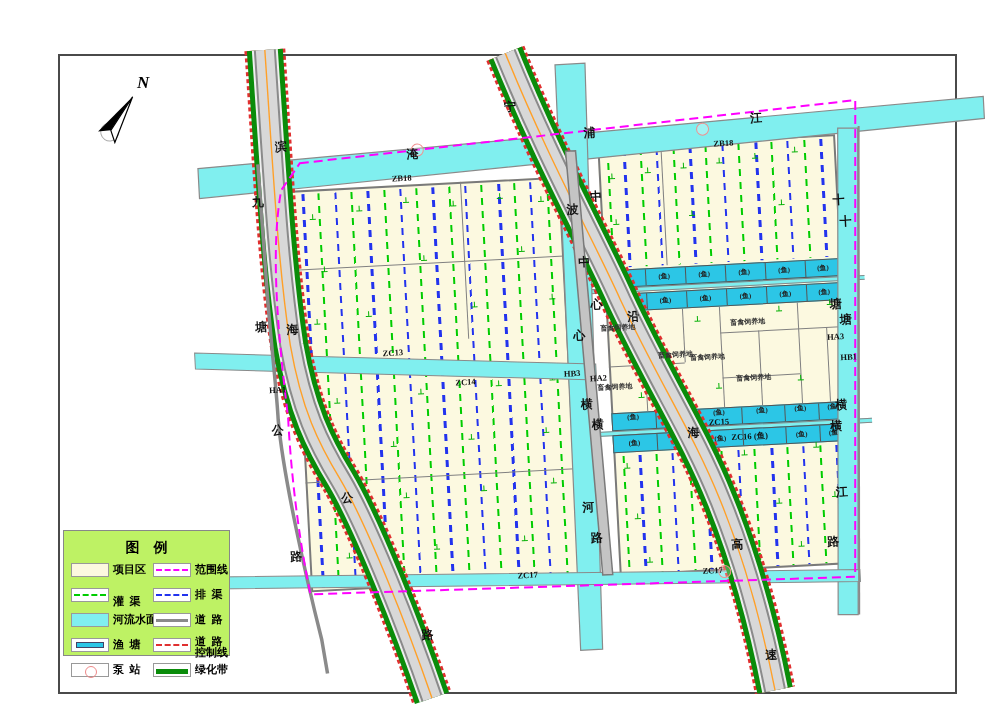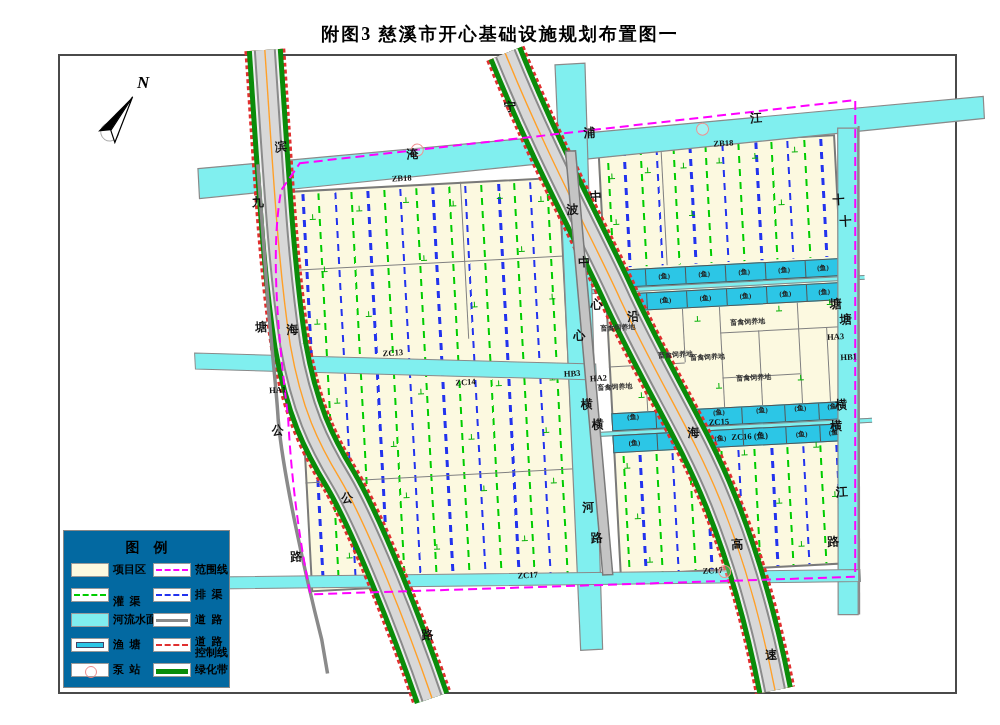--- a/index.html
+++ b/index.html
@@ -20,39 +20,38 @@
   .pond-cellline{position:absolute;top:0;width:0;height:100%;border-left:1px solid #555;}
   .canal-strip{position:absolute;background:#80efef;border-top:1px solid #888;border-bottom:1px solid #888;box-sizing:border-box;}
   .fish{position:absolute;font-size:7px;font-weight:bold;color:#222;transform:translate(-50%,-50%);white-space:nowrap;}
   .live-label{position:absolute;font-size:7px;font-weight:bold;color:#333;transform:translate(-50%,-50%);white-space:nowrap;}
   .zone-label{position:absolute;font-size:8.5px;font-weight:bold;color:#111;transform:translate(-50%,-50%);white-space:nowrap;z-index:8;}
   .road-char{position:absolute;font-size:12px;font-weight:bold;color:#111;transform:translate(-50%,-50%);z-index:8;}
   .marker{position:absolute;font-size:8px;font-weight:bold;color:#00b000;transform:translate(-50%,-50%);z-index:5;}
   .pump{position:absolute;width:11px;height:11px;border:1.5px solid #f09090;border-radius:50%;
         transform:translate(-50%,-50%);z-index:7;background:rgba(255,255,255,0.25);}
   
-  #legend{position:absolute;left:63px;top:530px;width:167px;height:158px;background:#0369a1;
+  #legend{position:absolute;left:63px;top:530px;width:167px;height:126px;background:#bef264;
           border:1.5px solid #888;box-sizing:border-box;z-index:20;}
   #legend-title{position:absolute;top:8px;left:0;width:100%;text-align:center;
           font-size:14px;font-weight:bold;white-space:pre;}
   .lg-swatch{position:absolute;width:38px;height:14px;border:1px solid #999;background:#fff;box-sizing:border-box;}
   .lg-label{position:absolute;font-size:11px;font-weight:bold;white-space:pre;line-height:11px;}
   .lg-line{position:absolute;left:2px;right:2px;top:50%;}
   .lg-pondin{position:absolute;left:4px;right:4px;top:3px;bottom:3px;background:#2cc6e6;border:1px solid #446;}
   .lg-circ{position:absolute;left:13px;top:2px;width:10px;height:10px;border:1px solid #e88;border-radius:50%;}
   
   #north{position:absolute;left:85px;top:65px;width:90px;height:110px;z-index:20;}
   #north .nlabel{position:absolute;left:52px;top:8px;font-size:17px;font-weight:bold;font-style:italic;}
 </style>
 </head>
 <body>
 
 <div id="page">
 
-  <div id="map-title">附图3  慈溪市开心基础设施规划布置图一</div>
   <div id="frame"></div>
 
   <div id="map">
 
     <svg width="1000" height="725" style="z-index:3">
       <polygon points="209,149 997,118 997,140 209,179" fill="#80efef" stroke="#8a8a8a" stroke-width="1.2"></polygon>
       <polygon points="571,64 601,64 588,650 566,650" fill="#80efef" stroke="#8a8a8a" stroke-width="1.2"></polygon>
       <polygon points="850,142 870,143 845,629 825,628" fill="#80efef" stroke="#8a8a8a" stroke-width="1.2"></polygon>
       <polygon points="140,555 849,584 849,596 140,567" fill="#80efef" stroke="#8a8a8a" stroke-width="1"></polygon>
       <polygon points="196,333 596,365 596,381 196,349" fill="#80efef" stroke="#8a8a8a" stroke-width="1"></polygon>

